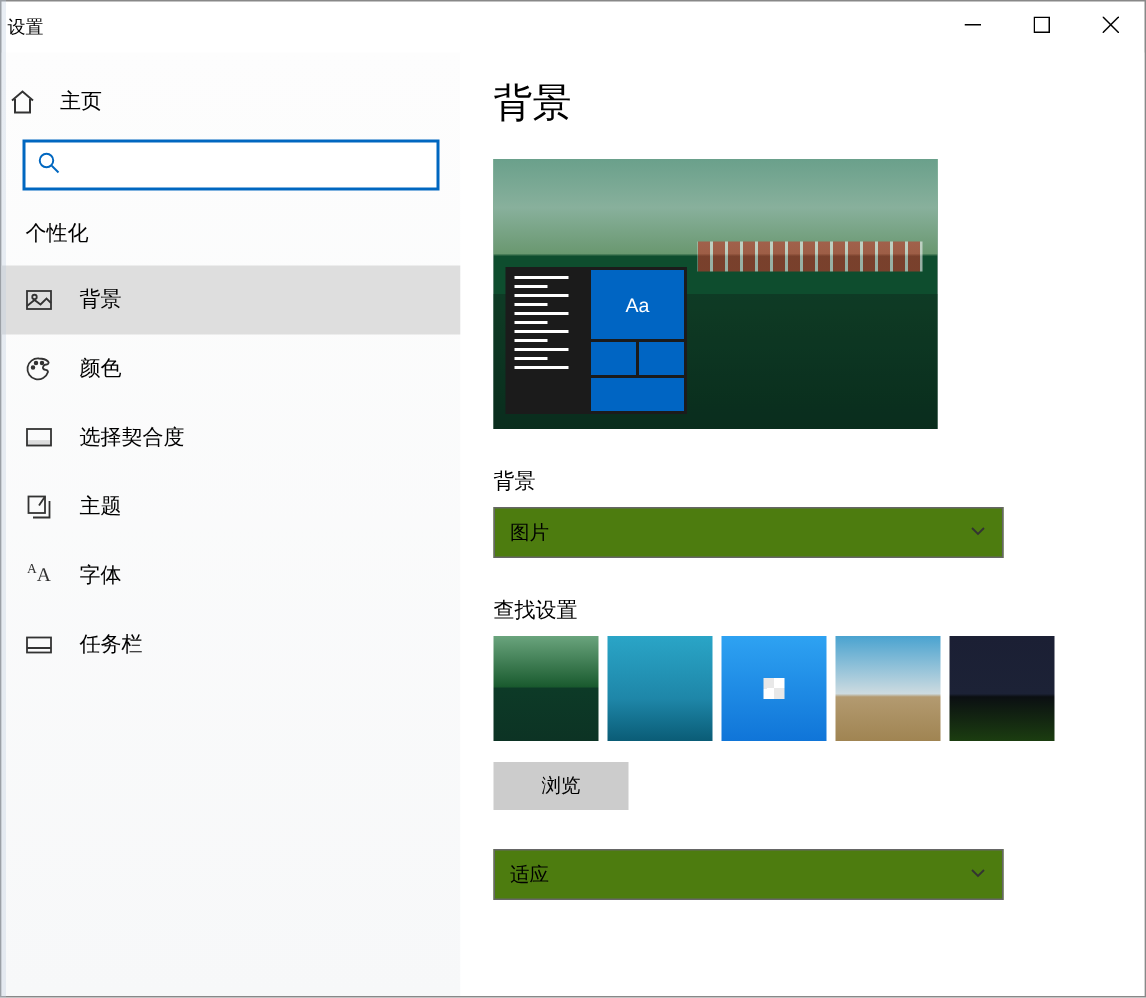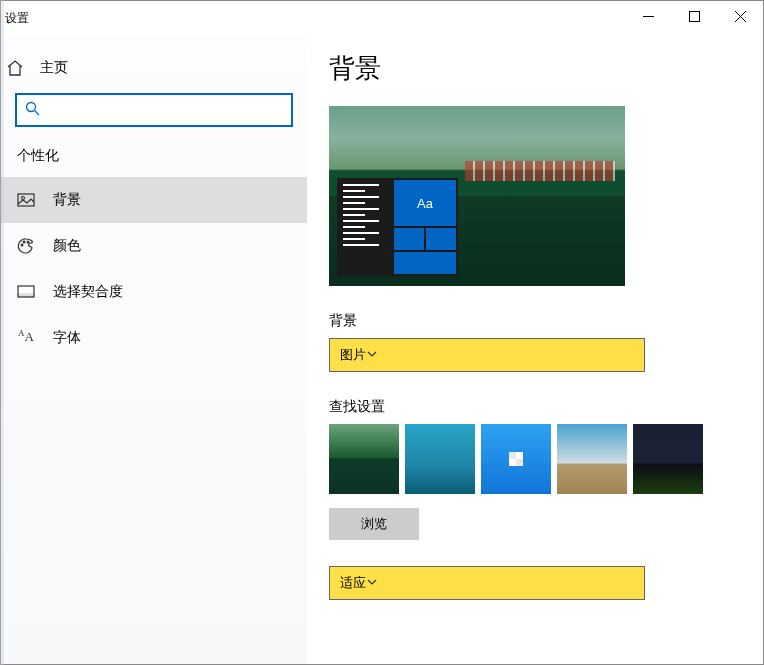--- a/index.html
+++ b/index.html
@@ -164,26 +164,27 @@
     grid-column: span 2;
     grid-row: span 2;
     display:flex; align-items:center; justify-content:center;
     color:#fff; font-size:13px;
   }
   .field-label {
     font-size: 14px;
     margin-bottom: 8px;
   }
   .select {
-    width: 316px;
+    width: 340px;
     height: 34px;
     border: 1px solid #666;
-    background: #fde047;
-    display: flex;
-    align-items: center;
+    background: #4d7c0f;
+    display: flex;
+    align-items: center;
+    justify-content: space-between;
     padding: 0 10px;
     cursor: pointer;
     margin-bottom: 26px;
   }
   .select .val { font-size: 13px; }
   .thumbs {
     display: flex;
     gap: 6px;
     margin-bottom: 14px;
   }
@@ -297,23 +298,42 @@
           <span class="nav-icon">
             <svg width="18" height="18" viewBox="0 0 18 18" fill="none" stroke="#333" stroke-width="1.2">
               <rect x="1" y="3" width="16" height="11"></rect>
               <rect x="1" y="11" width="16" height="3" fill="#333" opacity="0.15"></rect>
             </svg>
           </span>
           <span class="label">选择契合度</span>
         </div>
         <div class="nav-item">
           <span class="nav-icon">
+            <svg width="18" height="18" viewBox="0 0 18 18" fill="none" stroke="#333" stroke-width="1.2">
+              <rect x="2" y="2" width="11" height="11"></rect>
+              <path d="M5 16 H16 V5"></path>
+              <path d="M13 2 L9 8"></path>
+            </svg>
+          </span>
+          <span class="label">主题</span>
+        </div>
+        <div class="nav-item">
+          <span class="nav-icon">
             <span style="font-family:serif;font-size:13px;color:#333;position:relative;top:-1px"><sup style="font-size:9px">A</sup>A</span>
           </span>
           <span class="label">字体</span>
+        </div>
+        <div class="nav-item">
+          <span class="nav-icon">
+            <svg width="18" height="18" viewBox="0 0 18 18" fill="none" stroke="#333" stroke-width="1.2">
+              <rect x="1" y="4" width="16" height="10"></rect>
+              <line x1="1" y1="11" x2="17" y2="11"></line>
+            </svg>
+          </span>
+          <span class="label">任务栏</span>
         </div>
       </div>
 
   </div>
 
   <div class="main">
     <h1 class="page-title">背景</h1>
 
     <div class="preview">
       <div class="sky"></div>

